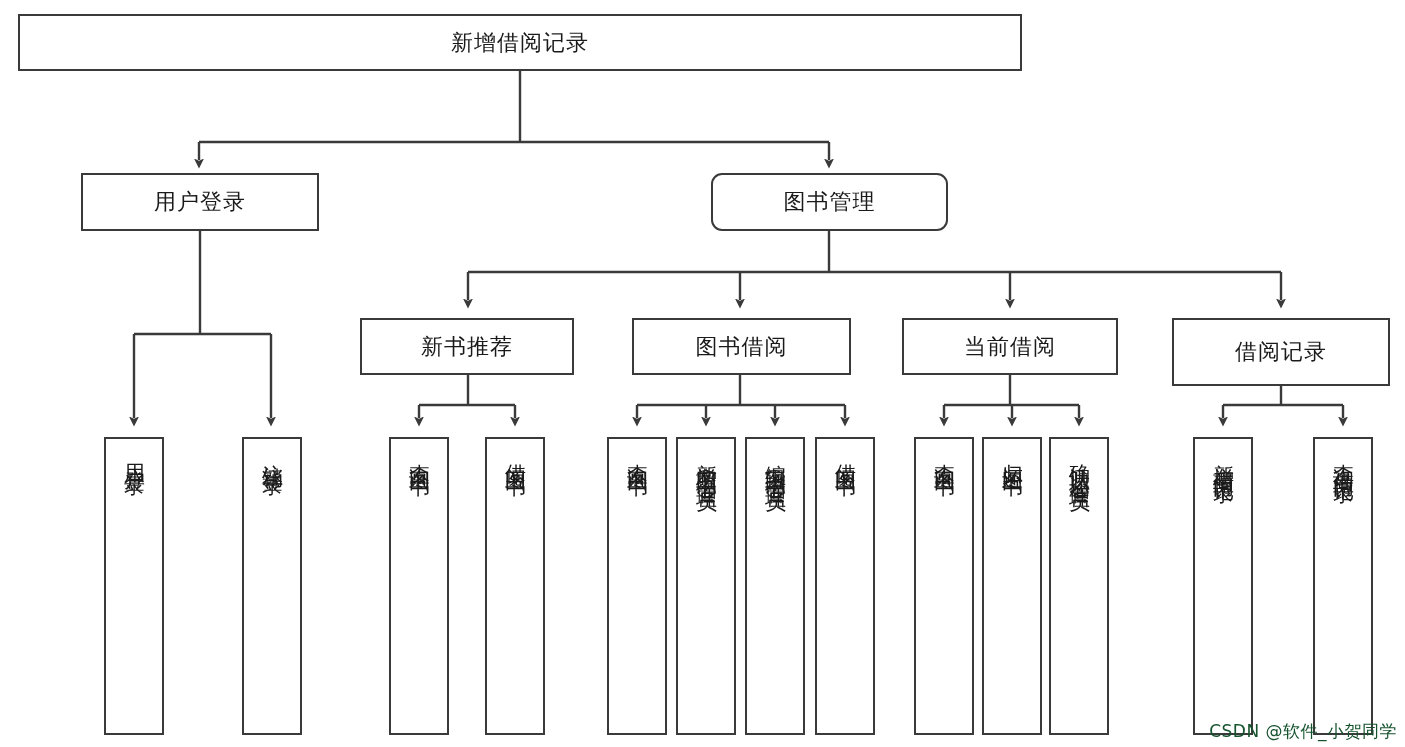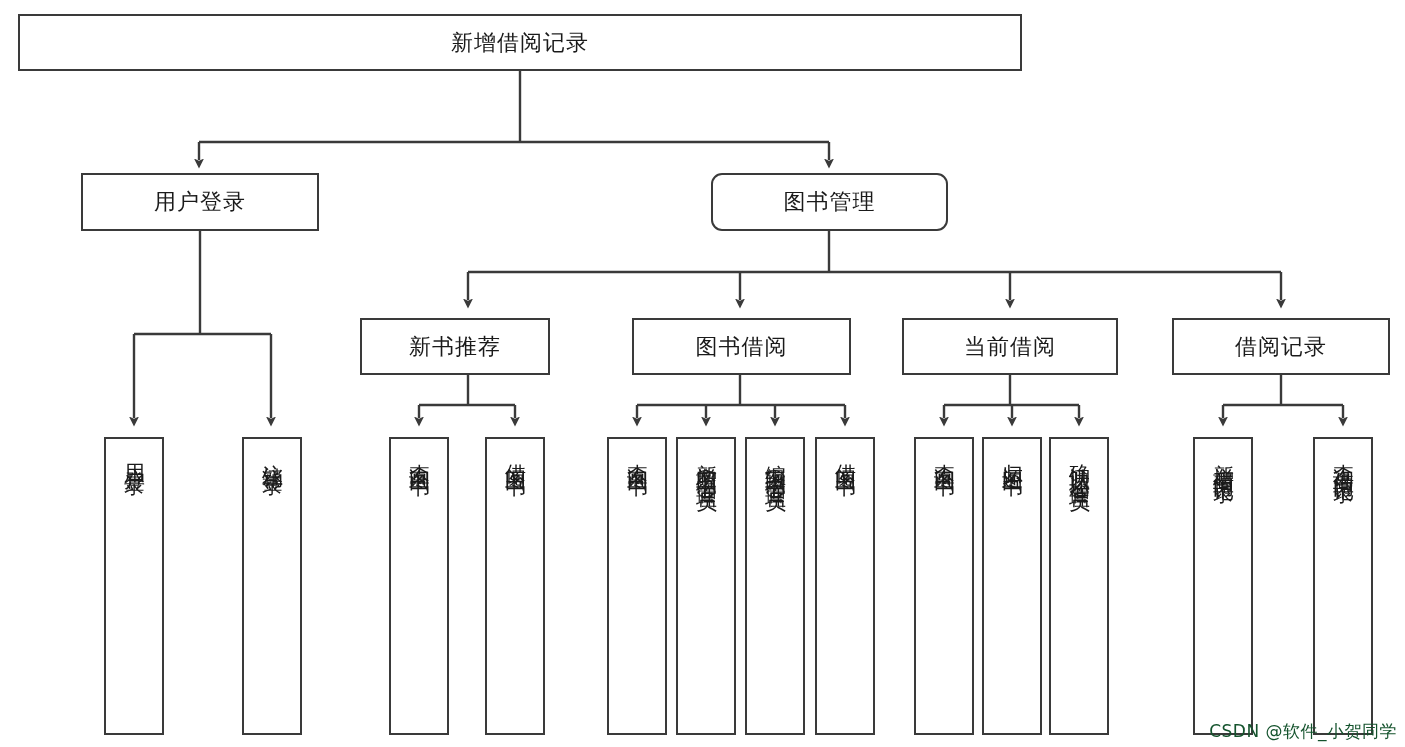--- a/index.html
+++ b/index.html
@@ -126,30 +126,30 @@
     <span>新增借阅记录</span>
   </div>
 
   <div class="node horiz" style="left:81px; top:173px; width:238px; height:58px;">
     <span>用户登录</span>
   </div>
   <div class="node horiz" style="left:711px; top:173px; width:237px; height:58px;border-radius:11px;">
     <span>图书管理</span>
   </div>
 
-  <div class="node horiz" style="left:360px; top:318px; width:190px; height:57px;">
+  <div class="node horiz" style="left:360px; top:318px; width:214px; height:57px;">
     <span>新书推荐</span>
   </div>
   <div class="node horiz" style="left:902px; top:318px; width:216px; height:57px;">
     <span>当前借阅</span>
   </div>
   <div class="node horiz" style="left:632px; top:318px; width:219px; height:57px;">
     <span>图书借阅</span>
   </div>
-  <div class="node horiz" style="left:1172px; top:318px; width:218px; height:57px;">
+  <div class="node horiz" style="left:1172px; top:318px; width:218px; height:68px;">
     <span>借阅记录</span>
   </div>
 
   <div class="node vert" style="left:104px; top:437px; width:60px; height:298px;">
     <span class="vtext">用户登录</span>
   </div>
   <div class="node vert" style="left:242px; top:437px; width:60px; height:298px;">
     <span class="vtext">注销登录</span>
   </div>
 

